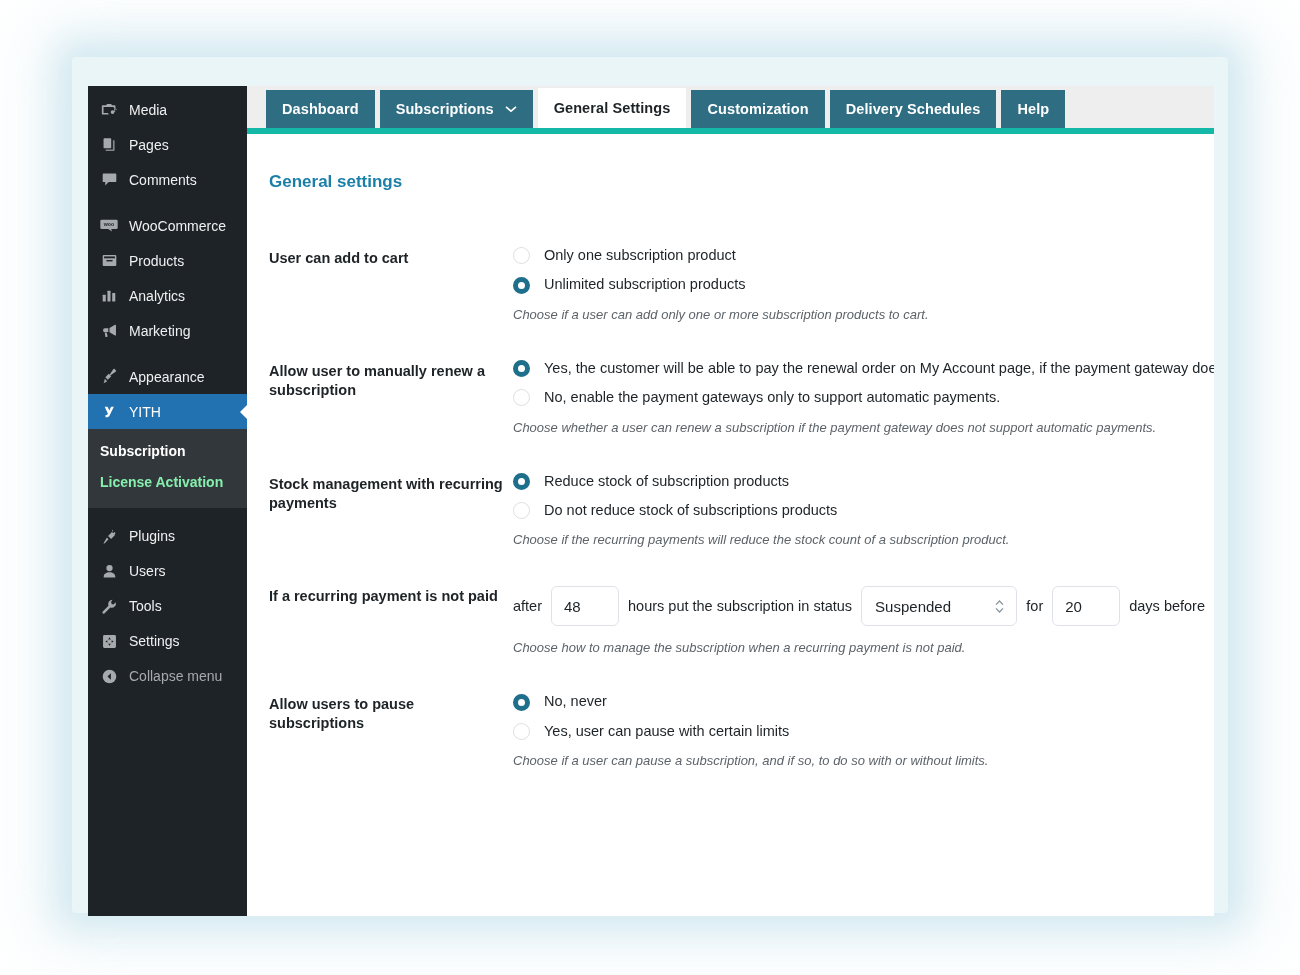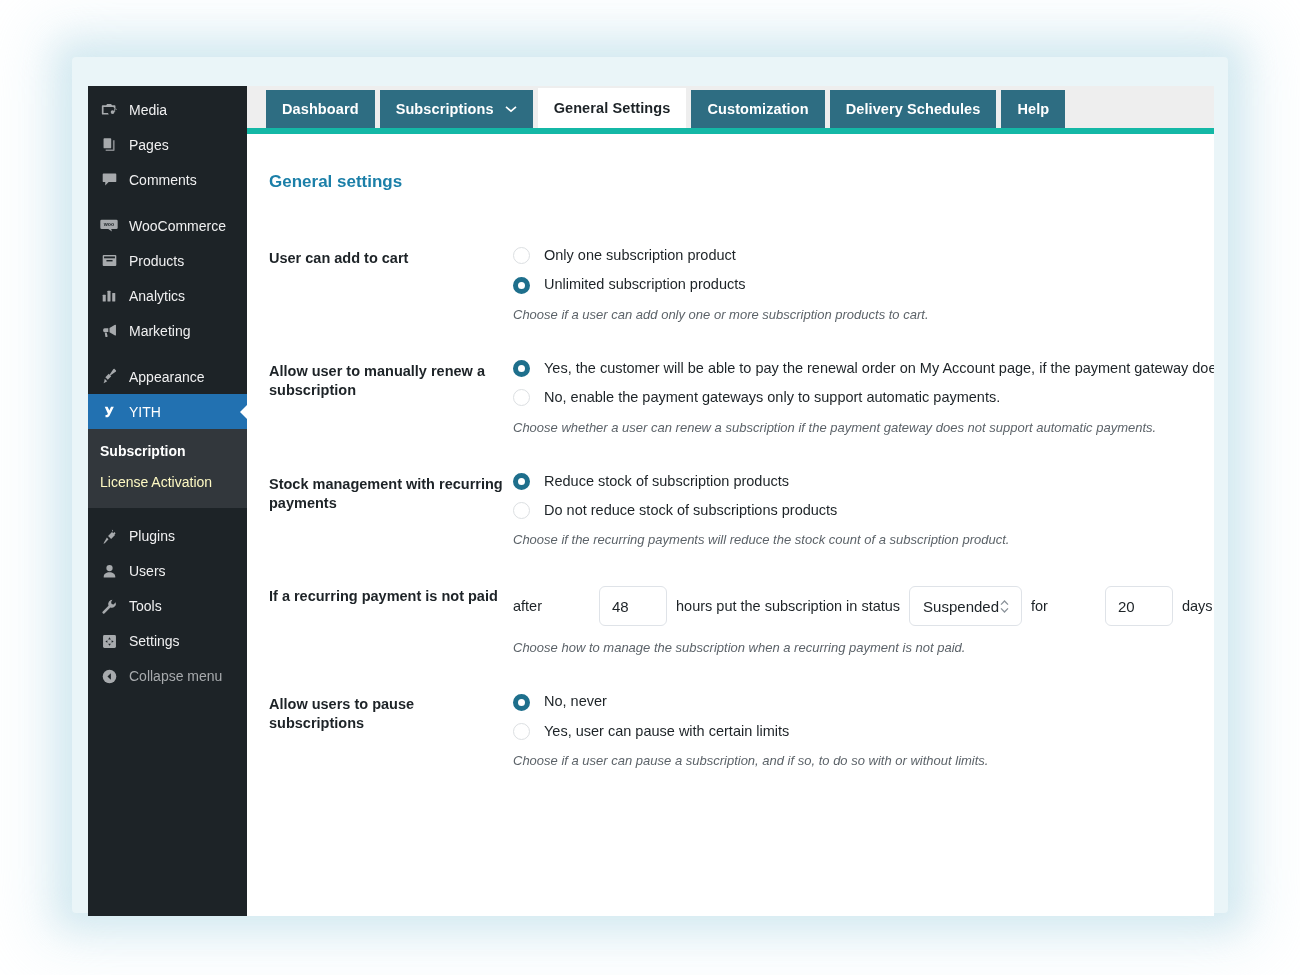--- a/index.html
+++ b/index.html
@@ -67,22 +67,23 @@
     transform: translateY(-50%);
     border-style: solid;
     border-width: 8px 8px 8px 0;
     border-color: transparent #fff transparent transparent;
   }
 
   .submenu { background: #32373c; padding: 7px 0 10px 0; }
   .submenu-item {
     padding: 6px 0 6px 12px;
     font-size: 14px;
-    color: #fef9c3;
+    color: #86efac;
     line-height: 1.35;
+    font-weight: bold;
   }
   .submenu-item.active { color: #fff; font-weight: bold; }
 
   .menu-item.muted .lbl { color: #a7aaad; }
   .menu-item.muted .ico { color: #a7aaad; }
 
   
   .content { flex: 1 1 auto; position: relative; background: #fff; overflow: hidden; }
 
   .tabbar {
@@ -161,27 +162,26 @@
   .inline .txt { font-size: 14.5px; color: #1d2327; margin: 13px 9px; }
   .inline .txt.first { margin-left: 0; }
 
   .num-input {
     width: 68px; height: 40px;
     border: 1px solid #dfe3e8; border-radius: 6px;
     background: #fff;
     font-family: "Liberation Sans", sans-serif;
     font-size: 15px; color: #1d2327;
     padding: 0 12px;
-    margin-left: 48px;
   }
   .select-box {
     width: 171px; height: 40px;
     border: 1px solid #dfe3e8; border-radius: 6px;
     background: #fff;
-    display: flex; align-items: center; justify-content: flex-end;
+    display: flex; align-items: center; justify-content: space-between;
     padding: 0 11px 0 13px;
     font-size: 15px; color: #1d2327;
   }
   .select-box .updown { color: #8a9299; display: inline-flex; }
 
   svg { display: block; }
 </style>
 </head>
 <body>
 

